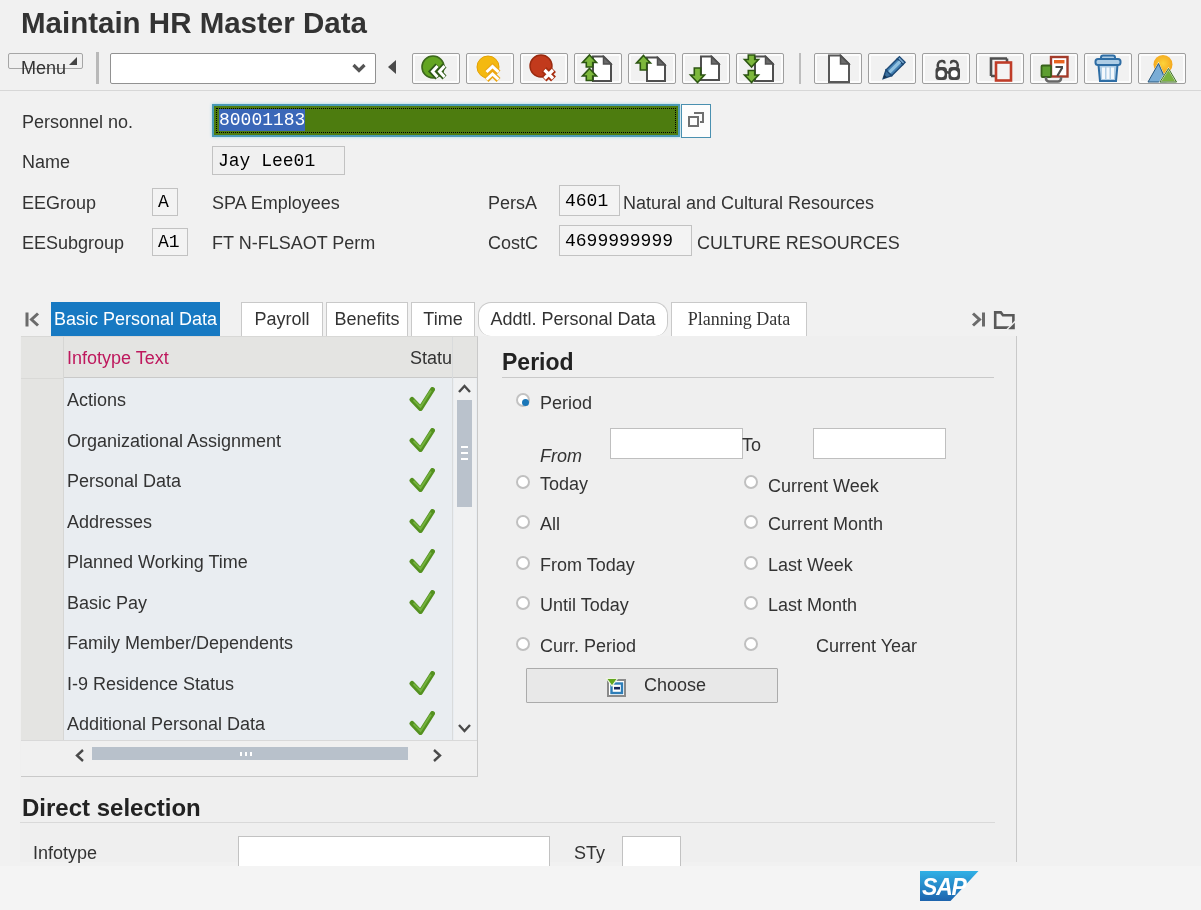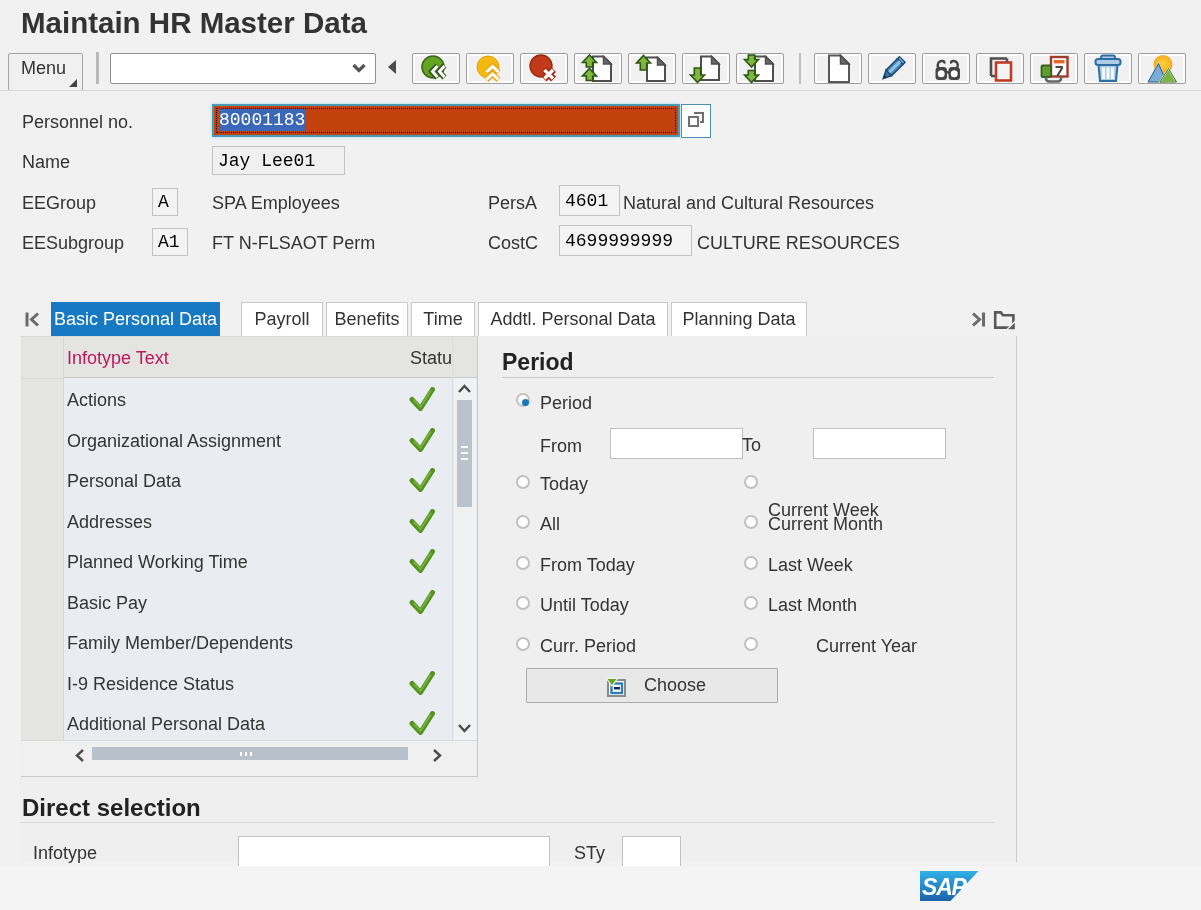--- a/index.html
+++ b/index.html
@@ -14,21 +14,21 @@
 .radio { position:absolute; width:14px; height:14px; border-radius:50%; background:#fff; border:2px solid #c0c0c0; }
 .rlbl { position:absolute; font-size:18px; color:#333; }
 .rowtxt { position:absolute; left:46px; font-size:18px; color:#333; }
 .chk { position:absolute; left:388px; }
 </style>
 </head>
 <body>
 
 <div class="abs" style="left:21px; top:6px; font-size:29.5px; font-weight:bold; color:#333;">Maintain HR Master Data</div>
 
-<div class="abs" style="left:8px; top:53px; width:75px; height:38px; background:#f0f0f0; border:1px solid #a6a6a6; border-radius:2px;">
+<div class="abs" style="left:8px; top:53px; width:75px; height:16px; background:#f0f0f0; border:1px solid #a6a6a6; border-radius:2px;">
   <span style="position:absolute; left:12px; top:4px; font-size:18px;">Menu</span>
   <span style="position:absolute; right:5px; bottom:3px; width:0; height:0; border-left:8px solid transparent; border-bottom:8px solid #444;"></span>
 </div>
 <div class="abs" style="left:96px; top:52px; width:2.5px; height:32px; background:#b9b9b9;"></div>
 <div class="abs" style="left:110px; top:53px; width:266px; height:31px; background:#fff; border:1px solid #919191; border-radius:2px;">
   <svg style="position:absolute; right:9px; top:8px;" width="14" height="12" viewBox="0 0 14 12">
       <path d="M1.5 3 L7 8.5 L12.5 3" stroke="#555" stroke-width="3.2" fill="none"></path>
     </svg>
 </div>
 <div class="abs" style="left:388px; top:60px; width:0; height:0; border-top:7.5px solid transparent; border-bottom:7.5px solid transparent; border-right:8px solid #4a4a4a;"></div>
@@ -155,21 +155,21 @@
   </svg>
 </div>
 
 <div class="abs" style="left:0; top:90px; width:1201px; height:1px; background:#d7d7d7;"></div>
 
 <div class="lbl" style="left:22px; top:112px;text-align:center;">Personnel no.</div>
 <div class="lbl" style="left:22px; top:152px;">Name</div>
 <div class="lbl" style="left:22px; top:193px;">EEGroup</div>
 <div class="lbl" style="left:22px; top:233px;">EESubgroup</div>
 
-<div class="abs" style="left:212px; top:104px; width:468px; height:33px; background:#c2410c; border:2px solid #4a9ab5; box-shadow:0 0 3px #9fd4e8;">
+<div class="abs" style="left:212px; top:104px; width:468px; height:33px; background:#4d7c0f; border:2px solid #4a9ab5; box-shadow:0 0 3px #9fd4e8;">
   <div style="position:absolute; left:2px; top:2px; right:2px; bottom:2px; border:1px dotted #000;"></div>
   <span class="mono" style="position:absolute; left:5px; top:3px; font-size:18px; background:#3a67b8; color:#fff; padding:1px 0;">80001183</span>
 </div>
 <div class="abs" style="left:681px; top:104px; width:30px; height:34px; background:#fdfdfd; border:1px solid #4a90b0;">
   <svg width="28" height="32" viewBox="0 0 28 32">
       <g fill="none" stroke="#707070" stroke-width="2">
         <rect x="7" y="12" width="9" height="9"></rect>
         <path d="M12 8 h9 v9 h-3"></path>
       </g>
     </svg>
@@ -189,22 +189,22 @@
 <div class="fld" style="left:559px; top:225px; width:133px; height:31px;">4699999999</div>
 <div class="lbl" style="left:697px; top:233px;">CULTURE RESOURCES</div>
 
 <svg class="abs" style="left:25px; top:312px;" width="15" height="15" viewBox="0 0 15 15">
     <path d="M2 0.5 v14 M13 1.5 L6.5 7.5 L13 13.5" stroke="#6b6b6b" stroke-width="3" fill="none"></path>
   </svg>
 <div class="tab" style="left:51px; width:169px; background:#1779c2; border-color:#1779c2; color:#fff; font-weight:normal;text-align:right;">Basic Personal Data</div>
 <div class="tab" style="left:241px; width:82px;">Payroll</div>
 <div class="tab" style="left:326px; width:82px;">Benefits</div>
 <div class="tab" style="left:411px; width:64px;">Time</div>
-<div class="tab" style="left:478px; width:190px;">Addtl. Personal Data</div>
-<div class="tab" style="left:671px; width:136px;">Planning Data</div>
+<div class="tab" style="left:478px; width:190px;border-radius:13px;">Addtl. Personal Data</div>
+<div class="tab" style="left:671px; width:136px;font-family:Liberation Serif, serif;">Planning Data</div>
 <svg class="abs" style="left:971px; top:312px;" width="15" height="15" viewBox="0 0 15 15">
     <path d="M2 1.5 L8.5 7.5 L2 13.5 M12.5 0.5 v14" stroke="#6b6b6b" stroke-width="3" fill="none"></path>
   </svg>
 <svg class="abs" style="left:992px; top:307px;" width="25" height="24" viewBox="0 0 25 24">
 <path d="M3.2 20.6 V5.4 h5.6 l2.2 2.8 h10.4 V20.6 Z" fill="none" stroke="#595959" stroke-width="2.6"></path>
 <path d="M12 24.5 L25 11.5 L25 24.5 Z" fill="#f0f0f0"></path>
 <path d="M16.2 22.3 L22.8 15.7 L22.8 22.3 Z" fill="#595959"></path>
 </svg>
 
 <div class="abs" style="left:20px; top:336px; width:997px; height:526px; background:#efefef; border-right:1px solid #c9c9c9;"></div>
@@ -289,29 +289,29 @@
       </svg>
   </div>
 </div>
 
 <div class="abs" style="left:502px; top:349px; font-size:23px; font-weight:bold; color:#222;">Period</div>
 <div class="abs" style="left:502px; top:377px; width:492px; height:1px; background:#c9c9c9;"></div>
 <div class="radio" style="left:516px; top:393px; border-color:#c2c2c2;">
     <span style="position:absolute; left:3.5px; top:3.5px; width:7px; height:7px; border-radius:50%; background:#1a76b8;"></span>
   </div>
 <div class="rlbl" style="left:540px; top:393px;">Period</div>
-<div class="rlbl" style="left:540px; top:436px;">From</div>
+<div class="rlbl" style="left:540px; top:446px;font-style:italic;">From</div>
 <div class="abs" style="left:610px; top:428px; width:133px; height:31px; background:#fff; border:1px solid #bfbfbf;"></div>
 <div class="rlbl" style="left:742px; top:435px;">To</div>
 <div class="abs" style="left:813px; top:428px; width:133px; height:31px; background:#fff; border:1px solid #bfbfbf;"></div>
 
 <div class="radio" style="left:516px; top:475px;"></div>
 <div class="rlbl" style="left:540px; top:474px;">Today</div>
 <div class="radio" style="left:744px; top:475px;"></div>
-<div class="rlbl" style="left:768px; top:500px;">Current Week</div>
+<div class="rlbl" style="left:768px; top:476px;">Current Week</div>
 
 <div class="radio" style="left:516px; top:515px;"></div>
 <div class="rlbl" style="left:540px; top:514px;">All</div>
 <div class="radio" style="left:744px; top:515px;"></div>
 <div class="rlbl" style="left:768px; top:514px;">Current Month</div>
 
 <div class="radio" style="left:516px; top:556px;"></div>
 <div class="rlbl" style="left:540px; top:555px;">From Today</div>
 <div class="radio" style="left:744px; top:556px;"></div>
 <div class="rlbl" style="left:768px; top:555px;">Last Week</div>

